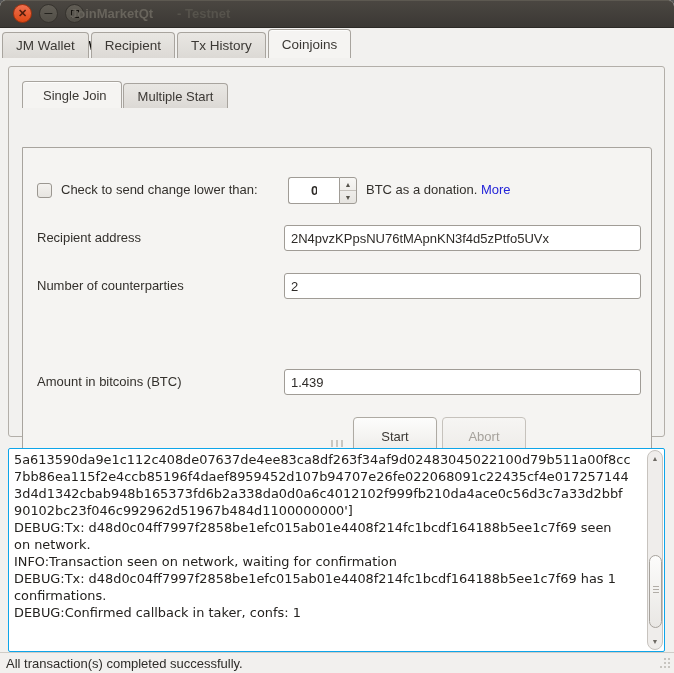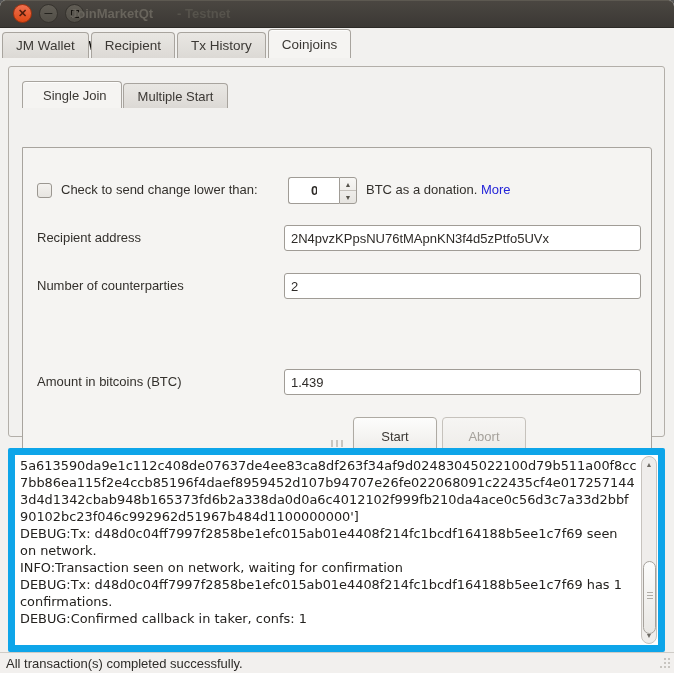--- a/index.html
+++ b/index.html
@@ -148,21 +148,21 @@
   
   .splitter {
     position:absolute; left:8px; top:438px; width:657px; height:10px;
     display:flex; align-items:center; justify-content:center; gap:3px;
   }
   .splitter i { display:block; width:2px; height:7px; background:#c9c6c0; }
 
   
   .log {
     position:absolute; left:8px; top:448px; width:657px; height:204px;
-    background:#fff; border:7px solid #0ea5e9; border-radius:2px;
+    background:#fff; border:1px solid #0ea5e9; border-radius:2px;
   }
   .log-text {
     position:absolute; left:0; top:0; right:17px; bottom:0;
     padding:2px 2px 2px 5px;
     font:12.9px "DejaVu Sans", sans-serif; line-height:17px; color:#24221f;
     white-space:pre-wrap; word-break:break-all; overflow:hidden;
   }
   .vscroll {
     position:absolute; top:1px; right:1px; width:16px; bottom:1px;
     background:#efedeb; border:1px solid #c7c3be; border-radius:8px;

